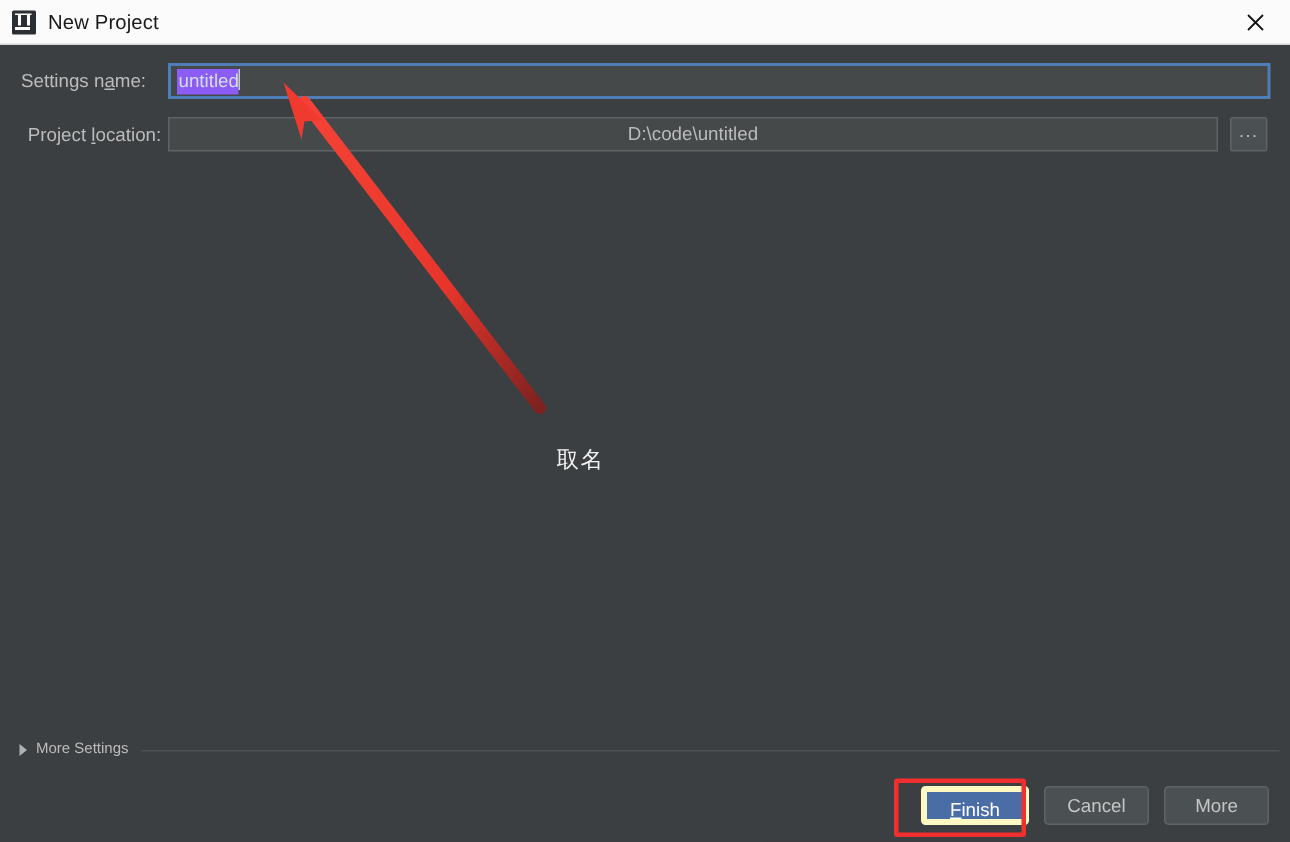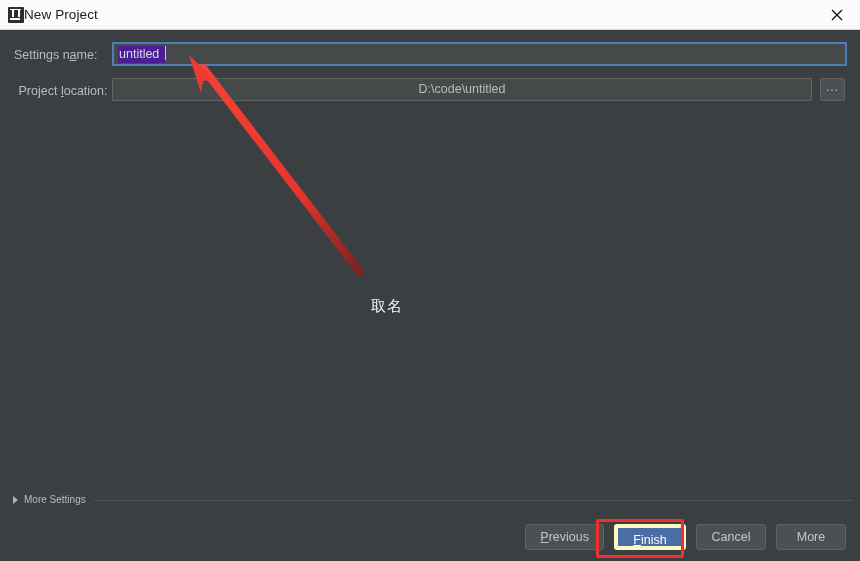--- a/index.html
+++ b/index.html
@@ -46,21 +46,21 @@
   #app-icon .ij-bar {
     position: absolute;
     background: #ffffff;
   }
   #app-icon .ij-left  { left: 3.5px; top: 3px; width: 2px; height: 7px; }
   #app-icon .ij-right { left: 9.5px; top: 3px; width: 2px; height: 7px; }
   #app-icon .ij-top   { left: 2px;  top: 2px; width: 11px; height: 1.5px; }
   #app-icon .ij-bot   { left: 2px;  top: 11px; width: 10px; height: 2.5px; }
 
   #window-title {
-    margin-left: 0;
+    margin-left: 8px;
     font-size: 13.5px;
     color: #1b1b1b;
     letter-spacing: 0.1px;
     white-space: nowrap;
   }
   #close-button {
     position: absolute;
     right: 0; top: 0;
     width: 46px; height: 29px;
     display: flex;
@@ -110,23 +110,23 @@
   #project-name-input {
     width: 735px;
     height: 24px;
     border: 2px solid #4f7db5;
     background: #45494a;
     padding: 0 4px;
     line-height: 20px;
     position: relative;
   }
   #project-name-value {
-    background: #4c1d95;
+    background: #8b5cf6;
     color: #d6dde5;
-    padding: 1px 6px 2px 1px;
+    padding: 1px 0 2px 1px;
   }
   #name-caret {
     display: inline-block;
     width: 1px;
     height: 14px;
     background: #c8ccd0;
     vertical-align: -2px;
     margin-left: 0px;
   }
 
@@ -283,21 +283,20 @@
   </div>
   <div id="browse-button">...</div>
 
   <div id="more-settings-row">
     <div id="more-settings-arrow"></div>
     <div id="more-settings-label">More Settings</div>
     <div id="more-settings-line"></div>
   </div>
 
   <div id="button-bar">
-    <div class="dlg-button"><span class="mnem">P</span><span>revious</span></div>
     <div class="dlg-button" id="finish-button"><span class="mnem">F</span><span>inish</span></div>
     <div class="dlg-button">Cancel</div>
     <div class="dlg-button">More</div>
   </div>
 
   <div id="annotation-layer">
     <svg width="860" height="561" viewBox="0 0 860 561">
       <defs>
         <linearGradient id="arrowGrad" x1="0" y1="0" x2="1" y2="1">
           <stop offset="0%" stop-color="#f44336"></stop>

